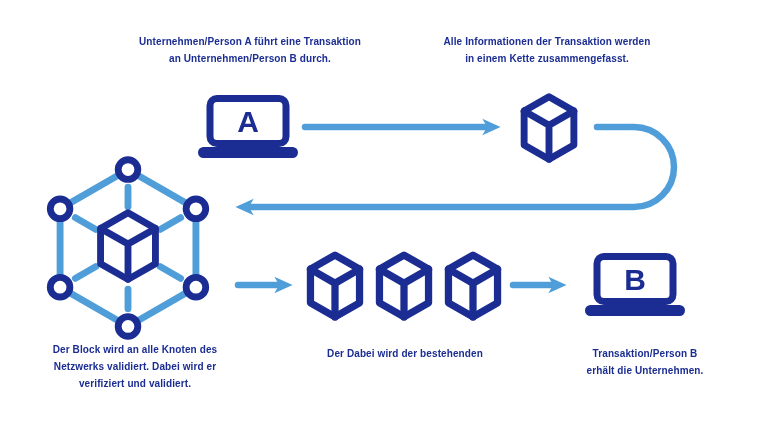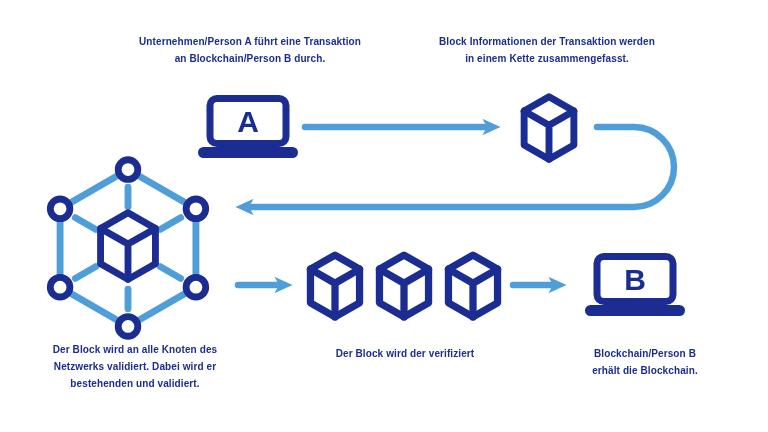--- a/index.html
+++ b/index.html
@@ -56,41 +56,41 @@
       </marker>
     </defs>
     <path d="M305,127 H486" stroke="var(--light-blue)" stroke-width="6.5" stroke-linecap="round" fill="none" marker-end="url(#ah)"></path>
     <path d="M597,127 H634 A40,40 0 0 1 634,207 H250" stroke="var(--light-blue)" stroke-width="6.5" stroke-linecap="round" fill="none" marker-end="url(#ah)"></path>
     <path d="M238,285 H278" stroke="var(--light-blue)" stroke-width="6.5" stroke-linecap="round" fill="none" marker-end="url(#ah)"></path>
     <path d="M513,285 H552" stroke="var(--light-blue)" stroke-width="6.5" stroke-linecap="round" fill="none" marker-end="url(#ah)"></path>
   </svg>
 
   <div class="caption cap-top-left">
     <div>Unternehmen/Person A führt eine Transaktion</div>
-    <div>an Blockchain/Person B durch.</div>
+    <div>an Unternehmen/Person B durch.</div>
   </div>
 
   <div class="caption cap-top-right">
-    <div>Block Informationen der Transaktion werden</div>
+    <div>Alle Informationen der Transaktion werden</div>
     <div>in einem Kette zusammengefasst.</div>
   </div>
 
   <div class="caption cap-bottom-left">
     <div>Der Block wird an alle Knoten des</div>
     <div>Netzwerks validiert. Dabei wird er</div>
-    <div>bestehenden und validiert.</div>
+    <div>verifiziert und validiert.</div>
   </div>
 
   <div class="caption cap-bottom-center">
-    <div>Der Block wird der verifiziert</div>
+    <div>Der Dabei wird der bestehenden</div>
   </div>
 
   <div class="caption cap-bottom-right">
-    <div>Blockchain/Person B</div>
-    <div>erhält die Blockchain.</div>
+    <div>Transaktion/Person B</div>
+    <div>erhält die Unternehmen.</div>
   </div>
 
   <div class="icon icon-laptop-a">
     <svg width="100" height="64" viewBox="0 0 100 64">
       <rect x="12" y="3.5" width="76" height="45" rx="7" fill="none" stroke="var(--navy)" stroke-width="7"></rect>
       <rect x="0" y="52" width="100" height="11" rx="5.5" fill="var(--navy)"></rect>
       <text class="laptop-letter" x="50" y="37" text-anchor="middle">A</text>
     </svg>
   </div>
 

